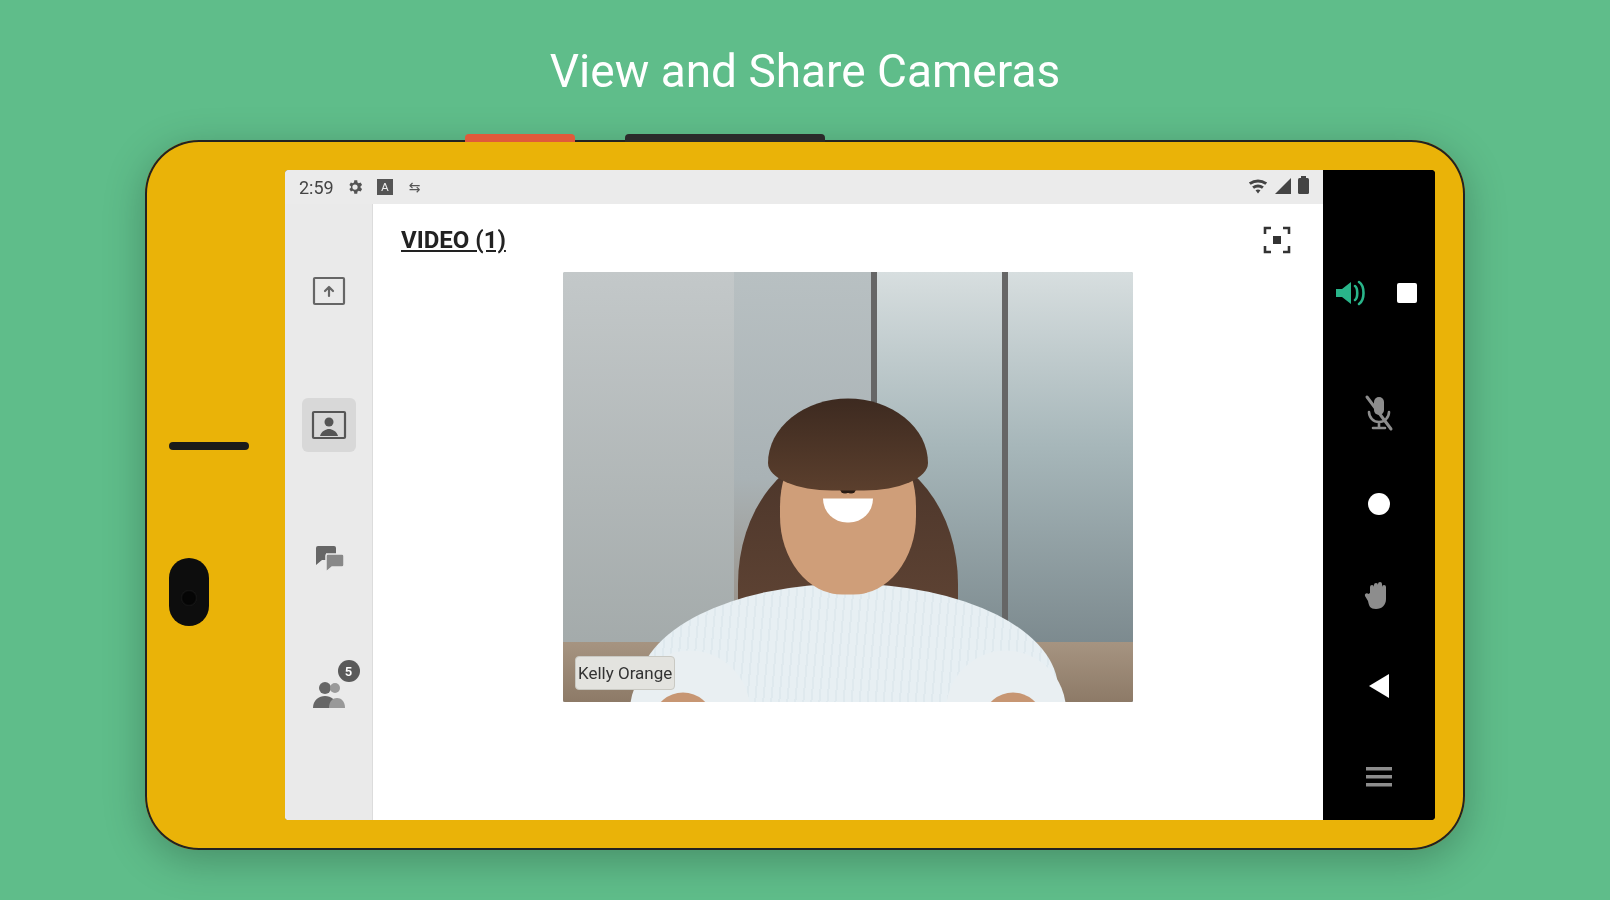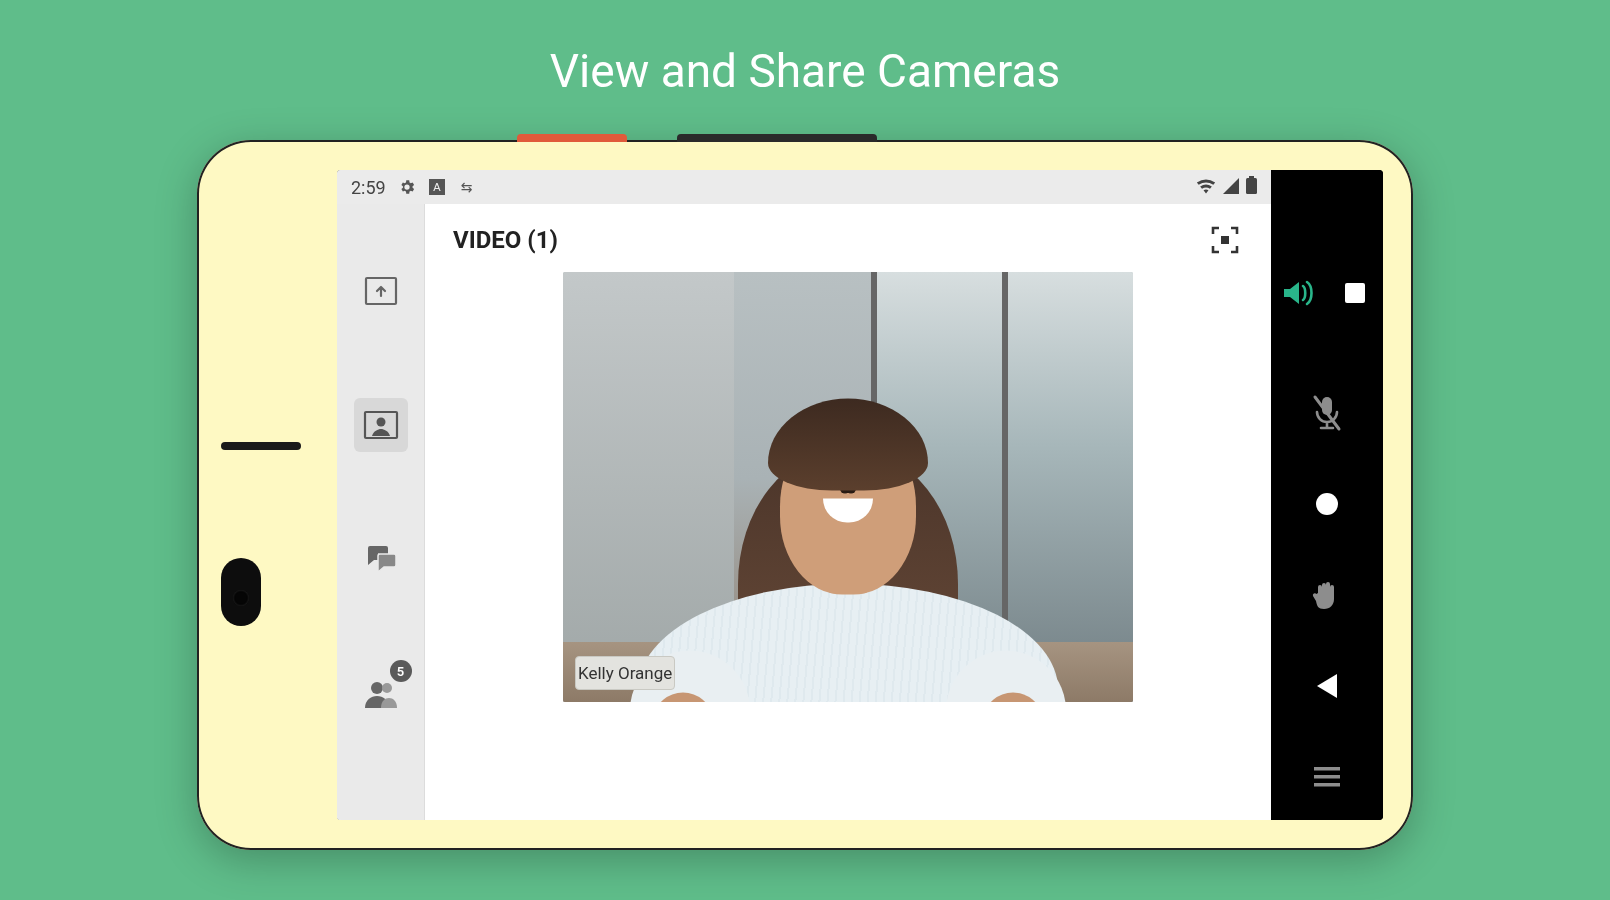--- a/index.html
+++ b/index.html
@@ -16,23 +16,23 @@
     color: #fff;
     font-size: 46px;
     font-weight: 400;
     padding-top: 44px;
   }
   .phone-frame {
     position: absolute;
     left: 50%;
     top: 140px;
     transform: translateX(-50%);
-    width: 1216px;
+    width: 1320px;
     height: 710px;
-    background: #fef9c3;
+    background: #eab308;
     border-radius: 54px;
     box-shadow: 0 10px 40px rgba(0,0,0,.25), inset 0 0 0 2px #222;
   }
   .phone-power-btn {
     position: absolute;
     top: -6px;
     left: 320px;
     width: 110px;
     height: 8px;
     background: #e05a3a;
@@ -126,21 +126,21 @@
     flex:1;
     background:#fff;
     padding: 18px 28px;
     position:relative;
   }
   .main-header {
     display:flex; align-items:center; justify-content:space-between;
     margin-bottom: 14px;
   }
   .video-title {
-    font-size: 24px; font-weight: 700; color:#222;
+    font-size: 24px; font-weight: 700; color:#222;text-decoration:underline;
   }
   .fullscreen-btn { width:36px; height:36px; display:flex; align-items:center; justify-content:center; cursor:pointer; }
   .video-stage {
     display:flex; justify-content:center;
   }
   .video-tile {
     width: 570px;
     height: 430px;
     position:relative;
     border-radius:2px;

